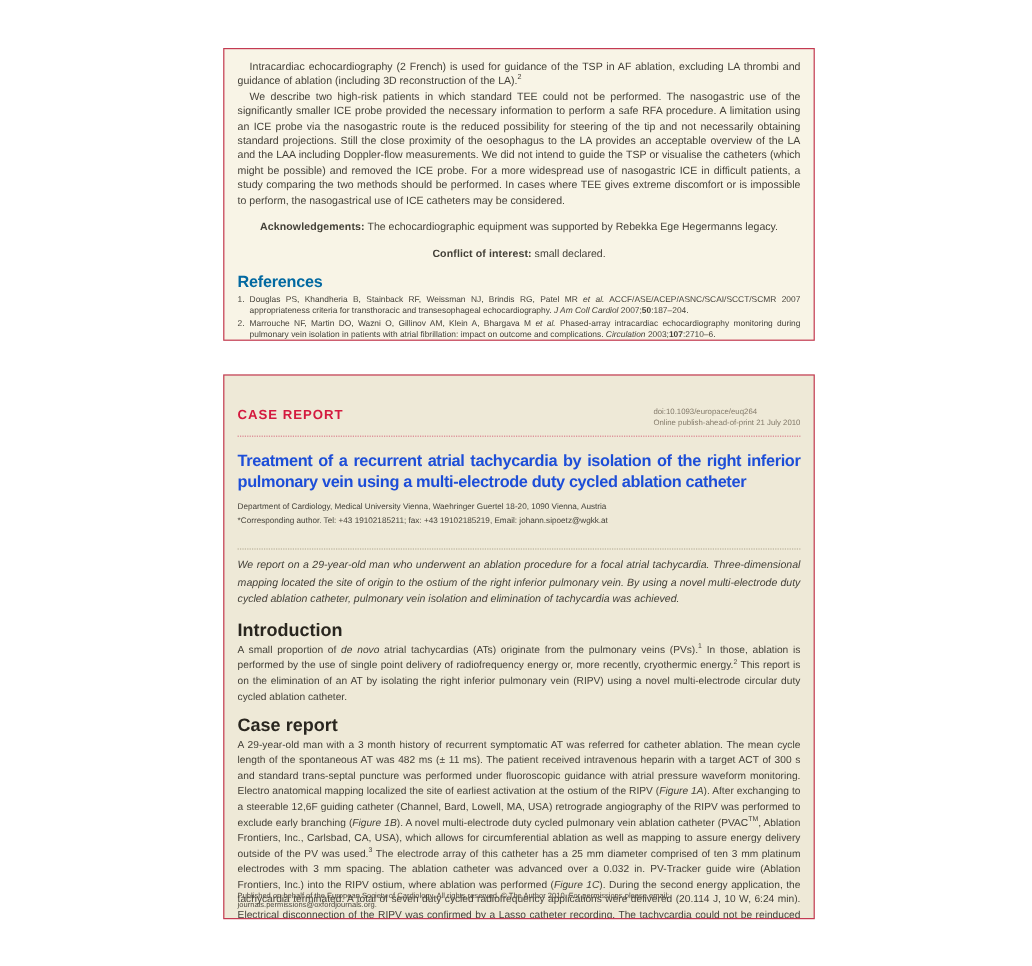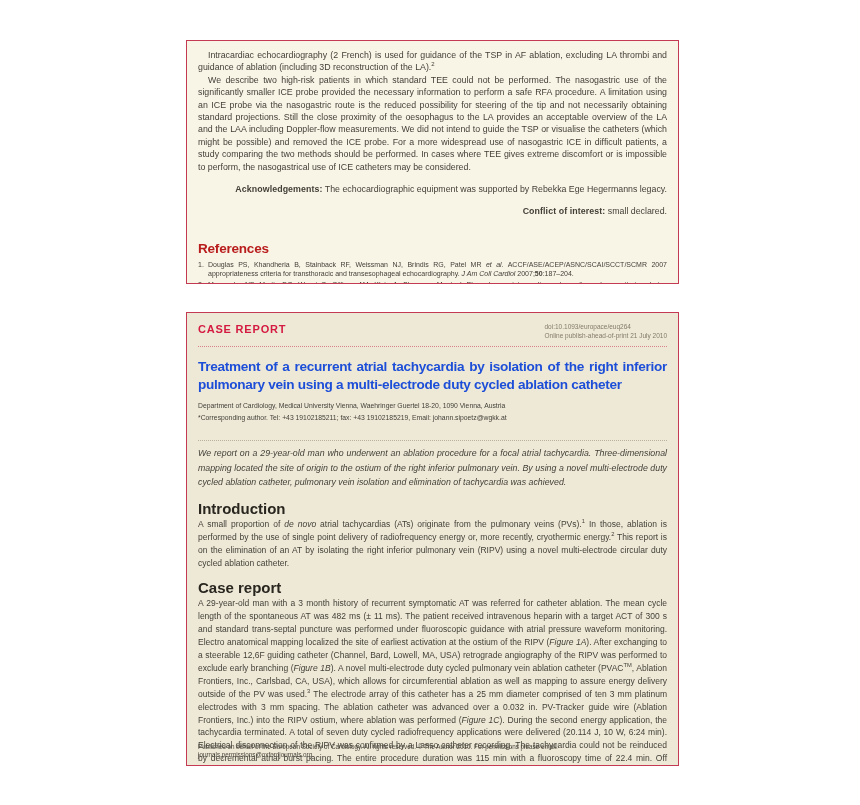--- a/index.html
+++ b/index.html
@@ -15,36 +15,36 @@
   #letter-box{
     left:186px;top:40px;width:493px;height:244px;
     background:#f8f4e6;padding:8px 11px 6px;overflow:hidden;
     color:#423f37;
   }
   .body-par{
     font-size:8.8px;line-height:12.4px;text-align:justify;margin:0;
     text-indent:10px;
   }
   .note-par{
-    font-size:8.8px;line-height:12.4px;text-align:right;margin:10px 0 0 0;
+    font-size:8.8px;line-height:12.4px;text-align:center;margin:10px 0 0 0;
   }
   .note-par b{letter-spacing:0.1px;}
   .refs-heading{
-    font-size:13.5px;font-weight:bold;color:#b91c1c;margin:23px 0 4px 0;
+    font-size:13.5px;font-weight:bold;color:#0369a1;margin:9px 0 4px 0;
     letter-spacing:-0.2px;
   }
   .ref-row{
     display:flex;font-size:7px;line-height:9.5px;color:#423f37;
     margin:0 0 1px 0;
   }
   .ref-num{flex:0 0 10px;}
   .ref-body{flex:1;text-align:justify;}
   #case-box{
     left:186px;top:312px;width:493px;height:454px;
-    background:#eee9d7;padding:10px 11px 8px;overflow:hidden;
+    background:#eee9d7;padding:27px 11px 8px;overflow:hidden;
     color:#423f37;
   }
   .case-header{
     display:flex;justify-content:space-between;align-items:flex-start;
     padding-bottom:6px;border-bottom:1px dotted #d9808e;
   }
   .kicker{
     font-size:11px;font-weight:bold;color:#d41a3f;letter-spacing:0.8px;
   }
   .doi-block{

